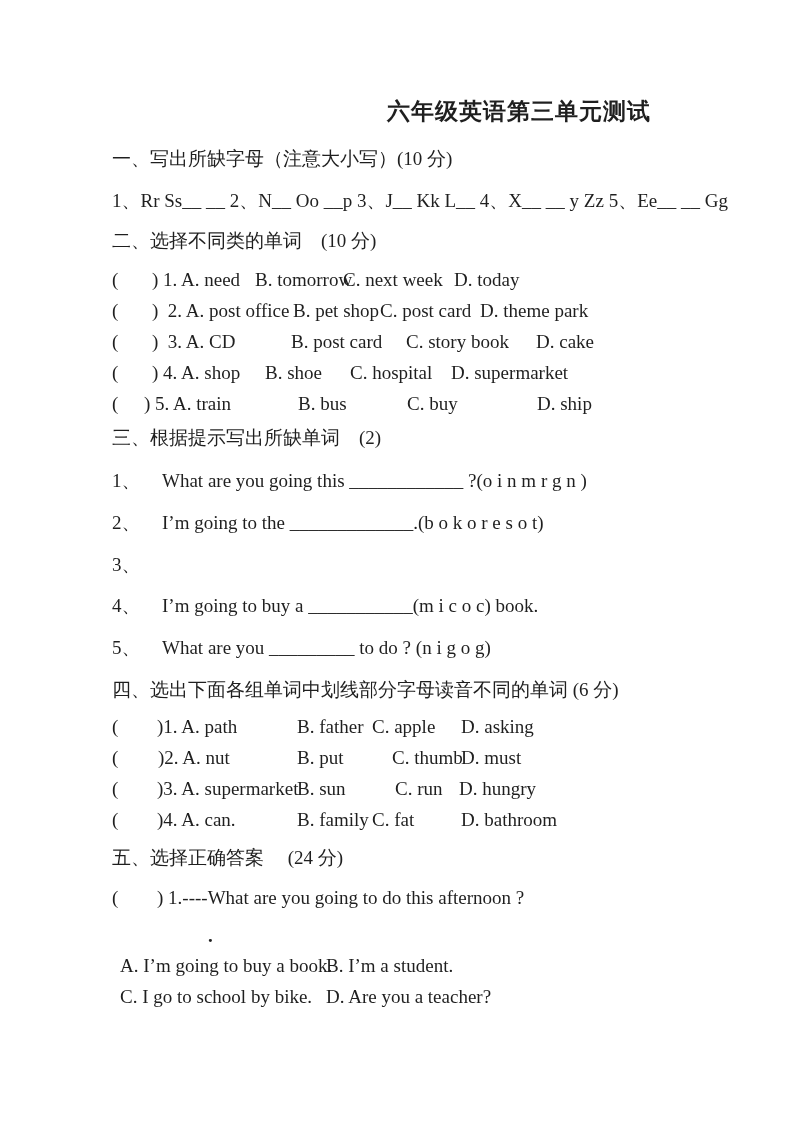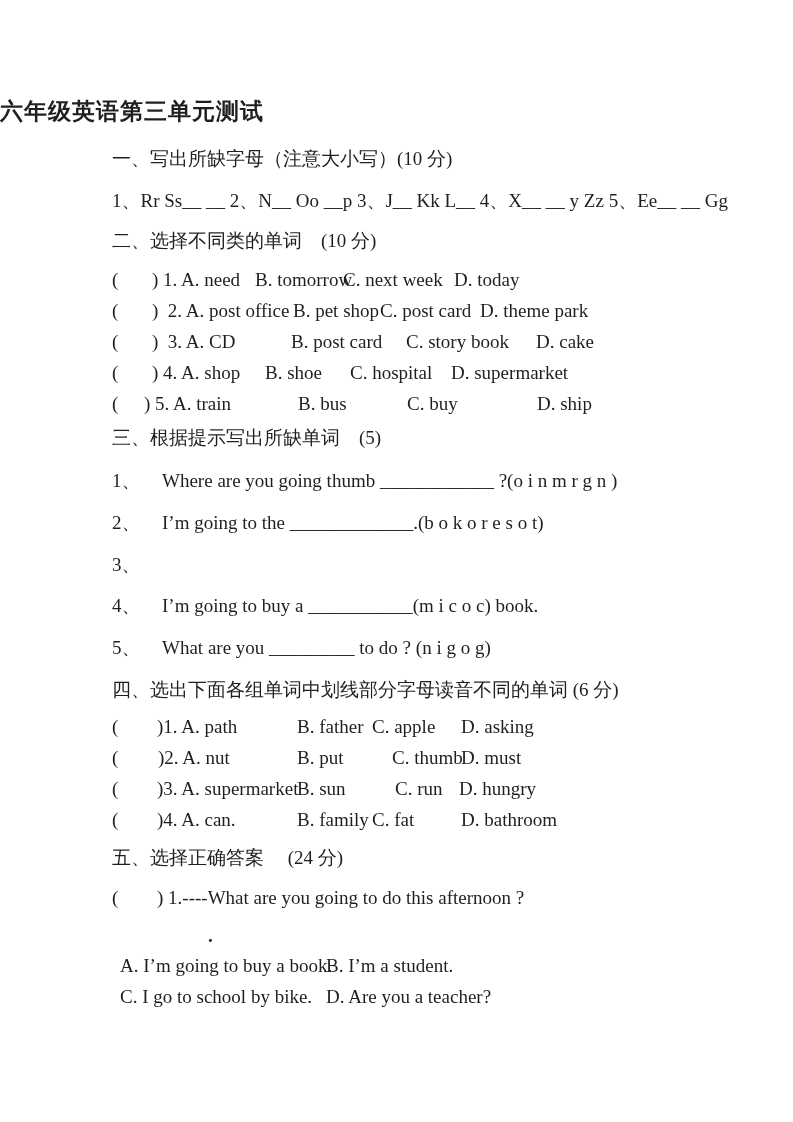--- a/index.html
+++ b/index.html
@@ -14,21 +14,21 @@
   }
   .ln {
     position:absolute;
     left:112px;
     line-height:24px;
     font-size:19px;
     white-space:pre;
   }
   .title {
     left:0; width:651px;
-    text-align:left;
+    text-align:right;
     font-size:23px;
     font-weight:bold;
     letter-spacing:1px;
     line-height:28px;
   }
   .heading { font-size:19px;text-align:right; }
   .row { width:640px; height:24px; }
   .cell { position:absolute; top:0; white-space:pre; }
   .dot { font-weight:bold; }
 </style>
@@ -73,25 +73,25 @@
     <span class="cell" style="left:339px">D. supermarket</span>
   </div>
   <div class="ln row" style="top:392px">
     <span class="cell" style="left:0">(</span>
     <span class="cell" style="left:32px">) 5. A. train</span>
     <span class="cell" style="left:186px">B. bus</span>
     <span class="cell" style="left:295px">C. buy</span>
     <span class="cell" style="left:425px">D. ship</span>
   </div>
 
-  <div class="ln heading" style="top:426px">三、根据提示写出所缺单词　(5)</div>
+  <div class="ln heading" style="top:426px">三、根据提示写出所缺单词　(2)</div>
 
   <div class="ln row" style="top:469px">
     <span class="cell" style="left:0">1、</span>
-    <span class="cell" style="left:50px">Where are you going thumb ____________ ?(o i n m r g n )</span>
+    <span class="cell" style="left:50px">What are you going this ____________ ?(o i n m r g n )</span>
   </div>
   <div class="ln row" style="top:511px">
     <span class="cell" style="left:0">2、</span>
     <span class="cell" style="left:50px">I’m going to the _____________.(b o k o r e s o t)</span>
   </div>
   <div class="ln row" style="top:553px">
     <span class="cell" style="left:0">3、</span>
   </div>
   <div class="ln row" style="top:594px">
     <span class="cell" style="left:0">4、</span>

